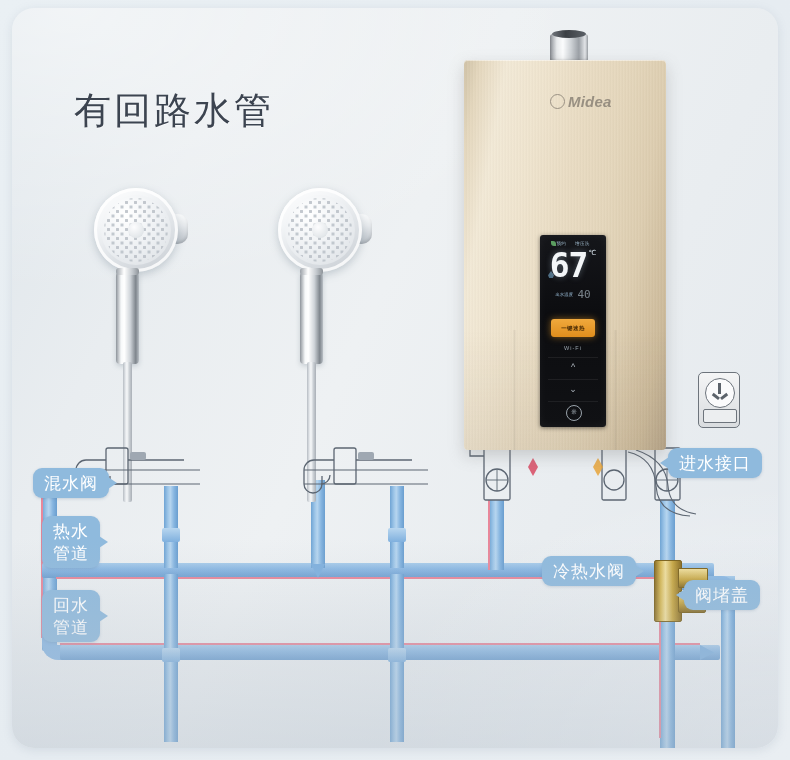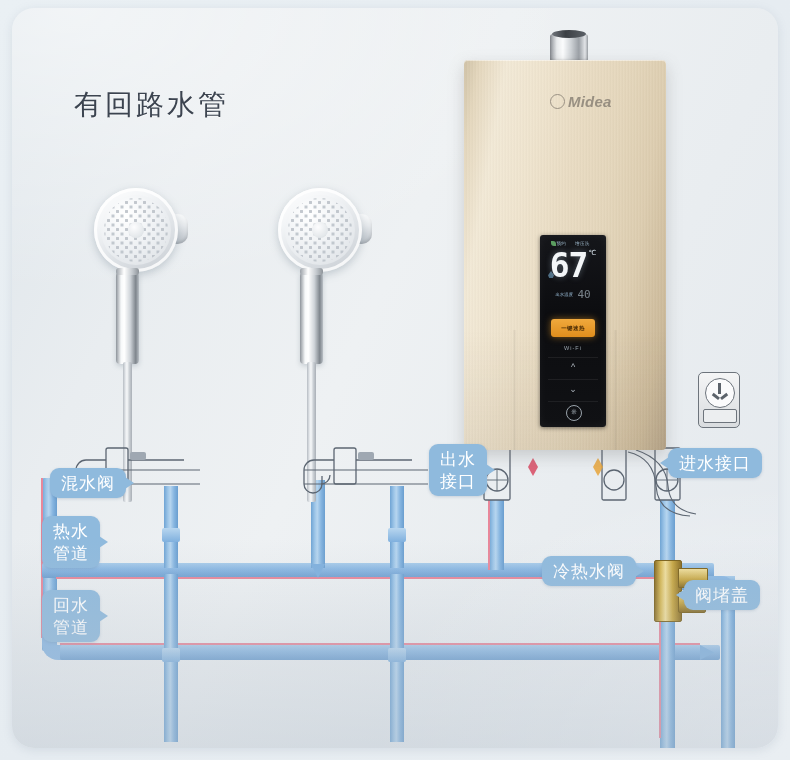--- a/index.html
+++ b/index.html
@@ -28,21 +28,21 @@
   }
   #card:after{
     content:"";position:absolute;left:0;right:0;bottom:0;height:210px;
     background:linear-gradient(180deg, rgba(190,200,210,0) 0%, rgba(186,196,206,.30) 55%, rgba(176,188,200,.40) 100%);
     pointer-events:none;
   }
 
   
   #title{
     position:absolute;left:62px;top:78px;
-    font-size:28px;letter-spacing:3px;color:#3c4450;
+    font-size:37px;letter-spacing:3px;color:#3c4450;
     font-family:"DejaVu Sans","Liberation Sans",sans-serif;
     text-shadow:0 1px 1px rgba(255,255,255,.6);
     white-space:nowrap;
   }
 
   
   #heater{position:absolute;left:452px;top:52px;width:202px;height:390px;}
   .flue{
     position:absolute;left:86px;top:-26px;width:38px;height:28px;border-radius:3px;
     background:linear-gradient(90deg,#8d9197 0%,#e8eaec 18%,#fbfcfd 34%,#cfd3d7 55%,#9ba0a6 76%,#e2e4e7 92%,#a9aeb3 100%);
@@ -369,30 +369,28 @@
                 border:1px solid #7a6019;border-radius:2px;"></div>
     <div style="position:absolute;left:666px;top:560px;width:28px;height:18px;
                 background:linear-gradient(180deg,#f0de9b,#c7a641 60%,#8d6f22);
                 border:1px solid #7a6019;border-radius:1px;"></div>
     <div style="position:absolute;left:666px;top:583px;width:26px;height:20px;
                 background:linear-gradient(180deg,#efdc97,#c5a43f 55%,#8a6c20);
                 border:1px solid #7a6019;border-radius:2px;"></div>
     <div style="position:absolute;left:688px;top:586px;width:10px;height:14px;
                 background:linear-gradient(180deg,#e2e6ea,#aeb5bc);border:1px solid #6d747c;border-radius:1px;"></div>
 
-    <div class="tag r" style="left:38px;top:460px;">混水阀<span class="pt"></span></div>
+    <div class="tag r" style="left:21px;top:460px;">混水阀<span class="pt"></span></div>
 
     <div class="tag r" style="left:30px;top:508px;">热水
 管道<span class="pt"></span></div>
 
     <div class="tag r" style="left:30px;top:582px;">回水
 管道<span class="pt"></span></div>
 
-    <div class="tag r" style="left:417px;top:436px;">出水
-接口<span class="pt"></span></div>
 
     <div class="tag l" style="left:656px;top:440px;text-align:center;">进水接口<span class="pt"></span></div>
 
     <div class="tag r" style="left:530px;top:548px;">冷热水阀<span class="pt"></span></div>
 
     <div class="tag l" style="left:672px;top:572px;">阀堵盖<span class="pt"></span></div>
 
   </div>
 </div>
 

